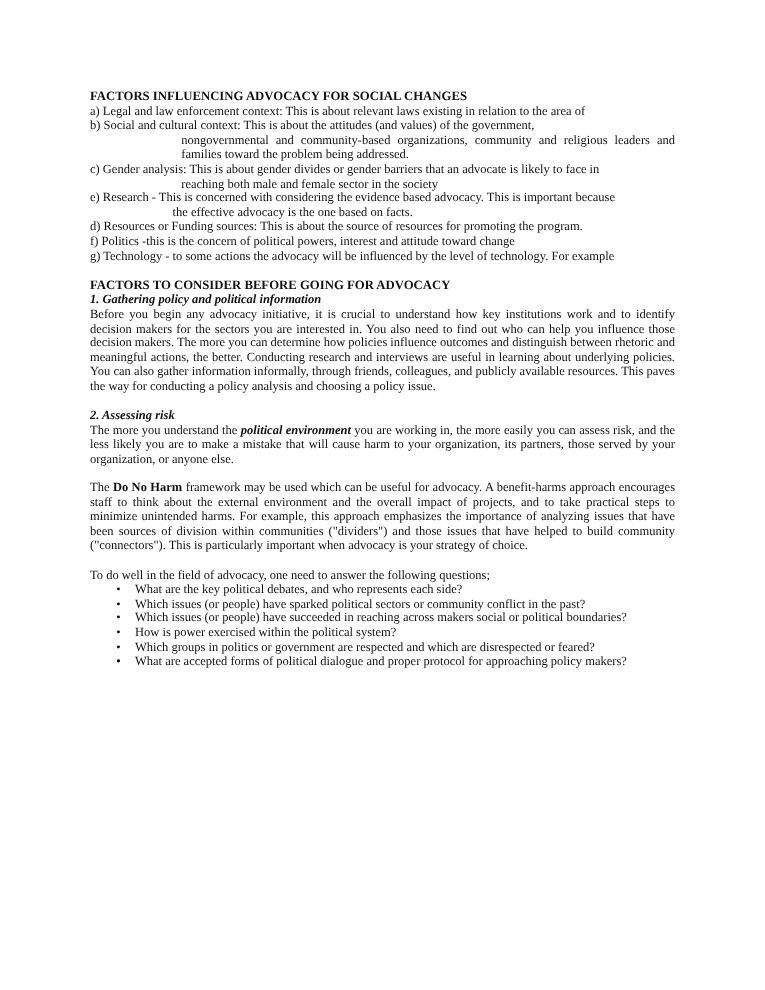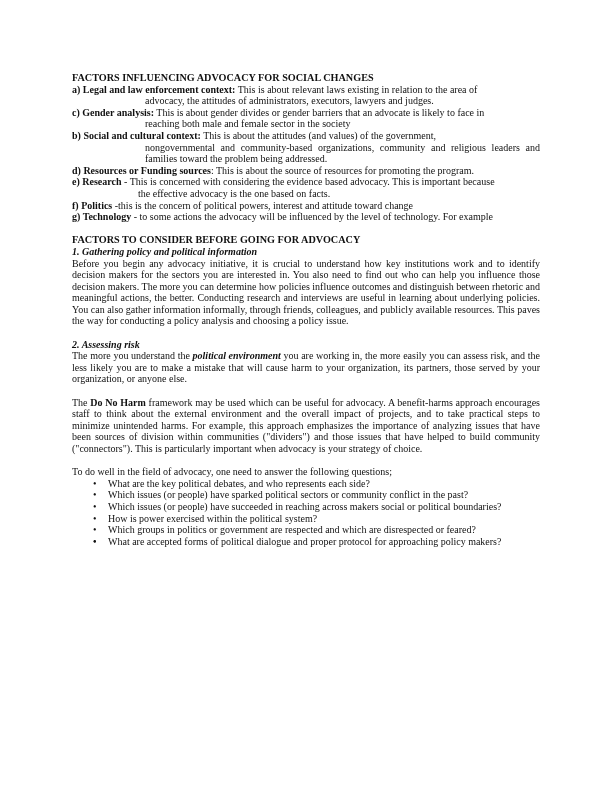--- a/index.html
+++ b/index.html
@@ -6,57 +6,56 @@
   body {
     width: 612px; height: 792px; position: relative; overflow: hidden;
     font-family: "Liberation Serif", "DejaVu Serif", serif;
     color: #111; font-size: 10px; line-height: 11.6px;
   }
   .page { position: absolute; left: 72px; top: 72px; width: 468px; }
   .h1 { font-weight: bold; font-size: 10.2px; margin: 0; }
   .h2 { font-weight: bold; margin: 0; font-style: italic; }
   p { margin: 0; text-align: justify; }
   .item { margin: 0; text-align: justify; }
-  .item .lead { font-weight: bold; }
+  .item .lead { font-weight: normal; }
   .hang { text-align: justify; }
   .gap { height: 11.6px; }
   ul.bullets { list-style: none; margin: 0; padding: 0; }
   ul.bullets li { position: relative; padding-left: 36px; text-align: justify; }
   ul.bullets li .dot {
     position: absolute; left: 21px; top: 0; font-size: 10px;
   }
   .bi { font-weight: bold; font-style: italic; }
   .b { font-weight: bold; }
 </style>
 </head>
 <body>
 
 <div class="page">
 
   <div class="h1">FACTORS INFLUENCING ADVOCACY FOR SOCIAL CHANGES</div>
 
   <div>
     <div class="item">
       <span class="lead">a) Legal and law enforcement context:</span><span> This is about relevant laws existing in relation to the area of</span>
-      <div class="hang" style="padding-left:73px">advocacy, the attitudes of administrators, executors, lawyers and judges.</div>
+    </div>
+    <div class="item">
+      <span class="lead">b) Social and cultural context:</span><span> This is about the attitudes (and values) of the government,</span>
+      <div class="hang" style="padding-left:73px">nongovernmental and community-based organizations, community and religious leaders and families toward the problem being addressed.</div>
     </div>
     <div class="item">
       <span class="lead">c) Gender analysis:</span><span> This is about gender divides or gender barriers that an advocate is likely to face in</span>
       <div class="hang" style="padding-left:73px">reaching both male and female sector in the society</div>
     </div>
     <div class="item">
-      <span class="lead">b) Social and cultural context:</span><span> This is about the attitudes (and values) of the government,</span>
-      <div class="hang" style="padding-left:73px">nongovernmental and community-based organizations, community and religious leaders and families toward the problem being addressed.</div>
+      <span class="lead">e) Research</span><span> - This is concerned with considering the evidence based advocacy. This is important because</span>
+      <div class="hang" style="padding-left:66px">the effective advocacy is the one based on facts.</div>
     </div>
     <div class="item">
       <span class="lead">d) Resources or Funding sources</span><span>: This is about the source of resources for promoting the program.</span>
-    </div>
-    <div class="item">
-      <span class="lead">e) Research</span><span> - This is concerned with considering the evidence based advocacy. This is important because</span>
-      <div class="hang" style="padding-left:66px">the effective advocacy is the one based on facts.</div>
     </div>
     <div class="item">
       <span class="lead">f) Politics</span><span> -this is the concern of political powers, interest and attitude toward change</span>
     </div>
     <div class="item">
       <span class="lead">g) Technology</span><span> - to some actions the advocacy will be influenced by the level of technology. For example</span>
     </div>
   </div>
 
   <div class="gap"></div>

